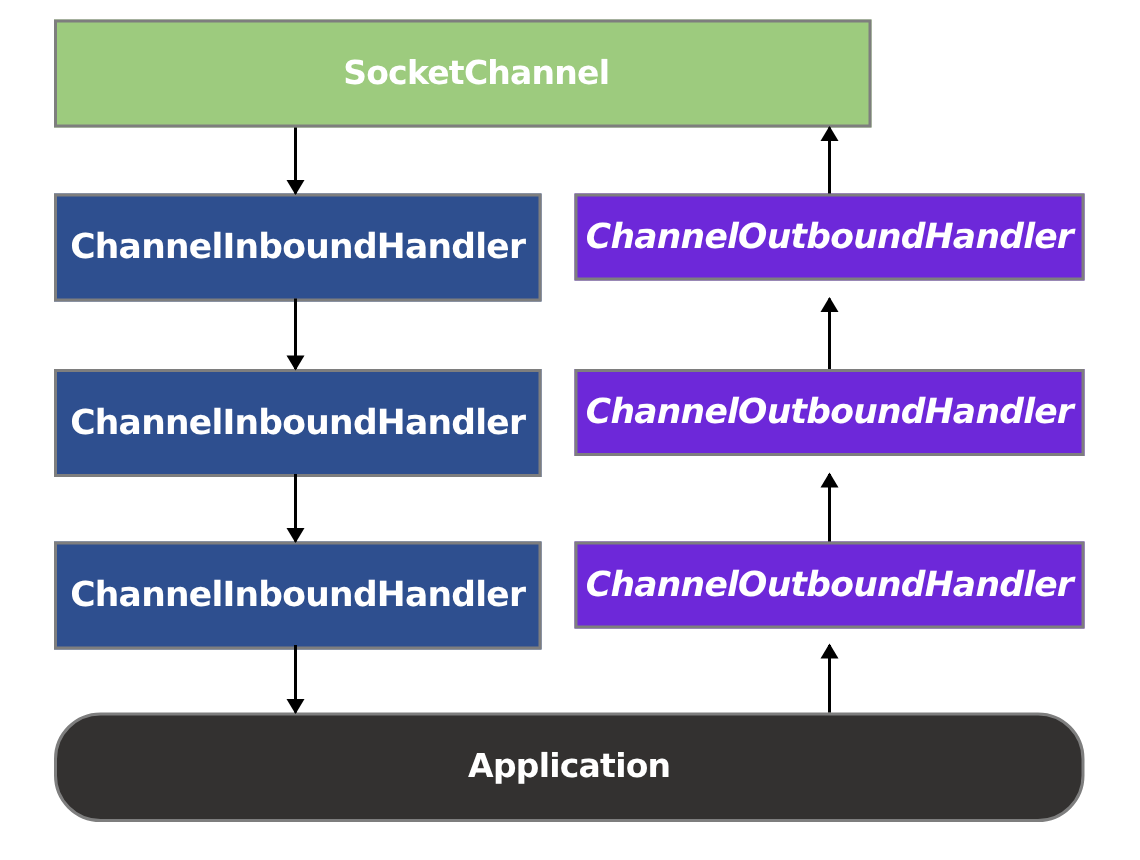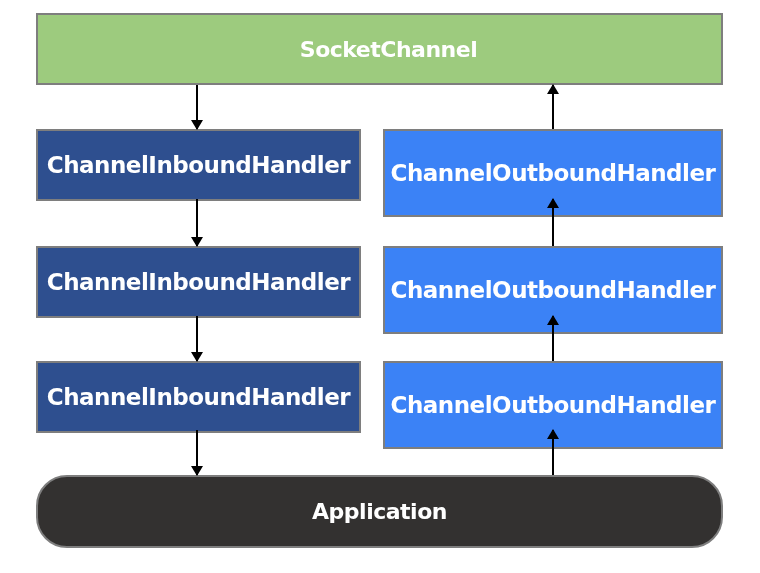--- a/index.html
+++ b/index.html
@@ -17,34 +17,35 @@
     border: 2px solid #7e7e7e;
     color: #ffffff;
     font-weight: bold;
     display: flex;
     align-items: center;
     justify-content: center;
     text-align: center;
     letter-spacing: -0.5px;
   }
   .node-socket {
-    left: 36px; top: 13px; width: 687px; height: 72px;
+    left: 36px; top: 13px; width: 545px; height: 72px;
     background: #9dcb7e;
     font-size: 22px;
     padding-left: 18px;
   }
   .node-inbound {
     left: 36px; width: 325px; height: 72px;
     background: #2e4f8f;
     font-size: 23px;
   }
   .node-outbound {
-    left: 383px; width: 340px; height: 88px;
-    background: #3b82f6;
+    left: 383px; width: 340px; height: 58px;
+    background: #6d28d9;
     font-size: 23px;
+    font-style: italic;
   }
   .row1 { top: 129px; }
   .row2 { top: 246px; }
   .row3 { top: 361px; }
   .node-app {
     left: 36px; top: 475px; width: 687px; height: 73px;
     background: #333130;
     font-size: 22px;
     border-radius: 31px;
   }

